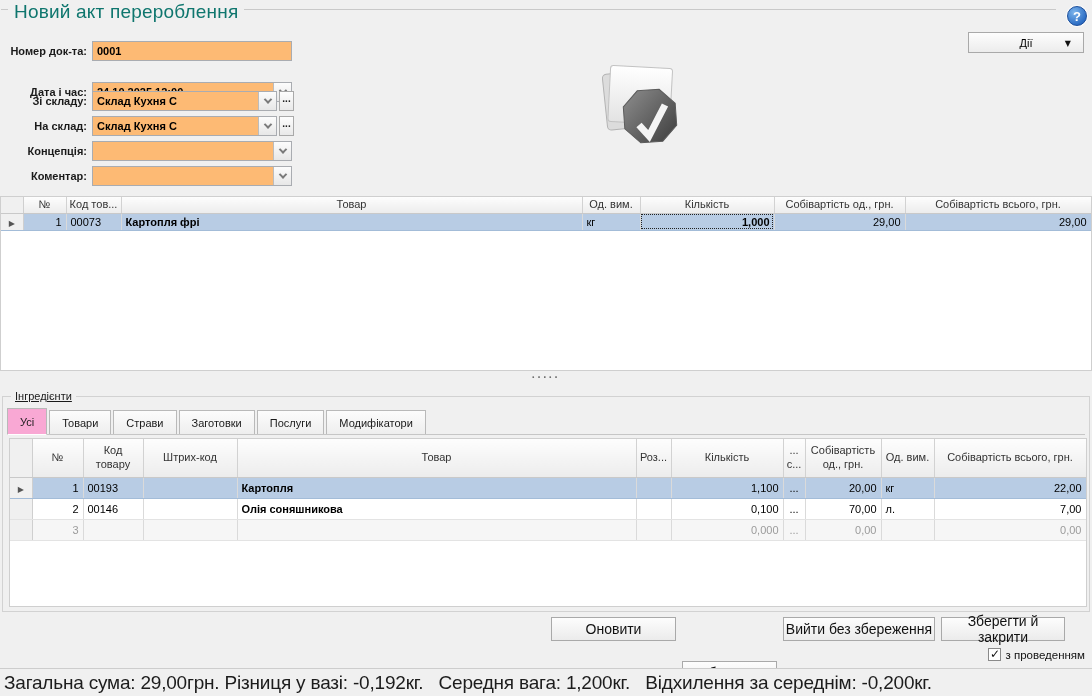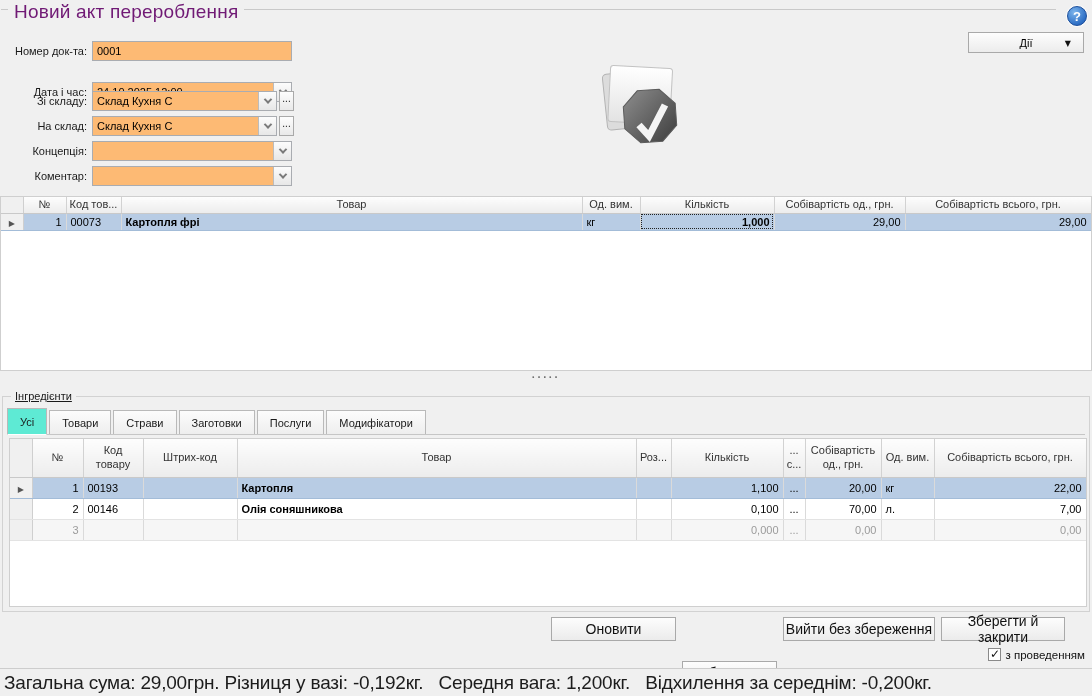--- a/index.html
+++ b/index.html
@@ -7,39 +7,39 @@
   body {
     position: relative;
     background: #f0f0f0;
     font-family: "Liberation Sans","DejaVu Sans",sans-serif;
     font-size: 11px;
     color: #000;
     overflow: hidden;
   }
   
   .group-top-line { position:absolute; left:1px; right:36px; top:9px; border-top:1px solid #c9c9c9; }
-  .page-title { position:absolute; left:8px; top:1px; font-size:19px; color:#701a75; background:#f0f0f0; padding:0 6px; z-index:2; letter-spacing:0.2px; }
+  .page-title { position:absolute; left:8px; top:1px; font-size:19px; color:#0f766e; background:#f0f0f0; padding:0 6px; z-index:2; letter-spacing:0.2px; }
   .help-ic {
     position:absolute; right:5px; top:6px; width:20px; height:20px; border-radius:50%;
     background: radial-gradient(circle at 35% 30%, #7db5ec, #2e6fc5 70%, #1d53a5);
     border:1px solid #1c4f9c; color:#fff; font-weight:bold; font-size:13px;
     display:flex; align-items:center; justify-content:center; z-index:3;
     box-shadow: 0 0 0 1px rgba(255,255,255,.7);
   }
   
   .actions-btn {
     position:absolute; left:968px; top:32px; width:116px; height:21px;
     background: linear-gradient(#fdfdfd,#ececec);
     border:1px solid #a9a9a9; display:flex; align-items:center; justify-content:center; gap:22px;
     font-size:11px; cursor:default;
   }
   .actions-btn .dd { font-size:8px; color:#111; position:absolute; right:12px; top:6px; font-family:"DejaVu Sans",sans-serif;}
   
   .form { position:absolute; left:0; top:33px; width:320px; }
-  .frow { position:absolute; left:0; height:36px; display:flex; align-items:center; }
+  .frow { position:absolute; left:0; height:36px; display:flex; align-items:center;font-weight:bold; }
   .frow .lbl { width:92px; text-align:right; padding-right:5px; color:#1a1a1a; }
   .box { background:#fdba74; border:1px solid #a9acb1; height:20px; display:flex; align-items:center; }
   .ti { width:200px; padding:0 4px; }
   .combo { width:200px; position:relative; padding:0 22px 0 4px; }
   .combo.short { width:185px; }
   .arr {
     position:absolute; right:0; top:0; bottom:0; width:18px;
     background:linear-gradient(#fcfcfc,#e7e7e7); border-left:1px solid #bcbcbc;
     display:flex; align-items:center; justify-content:center;
   }
@@ -80,21 +80,21 @@
   
   .splitter { position:absolute; left:0; top:372px; width:100%; height:14px; text-align:center; color:#6e6e6e; font-size:11px; letter-spacing:2px; line-height:10px; font-weight:bold; }
   
   .fgroup { position:absolute; left:2px; top:396px; width:1088px; height:216px; border:1px solid #d2d2d2; }
   .fgroup-label { position:absolute; left:8px; top:-7px; background:#f0f0f0; padding:0 4px; color:#1a1a1a;text-decoration:underline; }
   .tabs { position:absolute; left:4px; top:11px; right:4px; height:27px; display:flex; align-items:flex-end; border-bottom:1px solid #c6c6c6; }
   .tab {
     height:24px; margin-right:2px; padding:0 12px; display:flex; align-items:center; justify-content:center;
     background:linear-gradient(#fcfcfc,#eeeeee); border:1px solid #b9b9b9; border-bottom:none; color:#1a1a1a;
   }
-  .tab.active { height:27px; background:#5eead4; position:relative; z-index:2; margin-bottom:-1px; border-bottom:1px solid #fff; font-weight:normal; }
+  .tab.active { height:27px; background:#f9a8d4; position:relative; z-index:2; margin-bottom:-1px; border-bottom:1px solid #fff; font-weight:normal; }
   
   #t2wrap { left:6px; top:41px; width:1078px; height:169px; }
   #t2 { width:1076px; }
   #t2 th { height:19px; }
   #t2 thead tr { height:38px; }
   #t2 td { height:21px; }
   
   .footer-buttons { position:absolute; top:617px; left:551px; display:flex; gap:6px; }
   .btn {
     height:24px; background:linear-gradient(#fdfdfd,#ebebeb); border:1px solid #a9a9a9;

